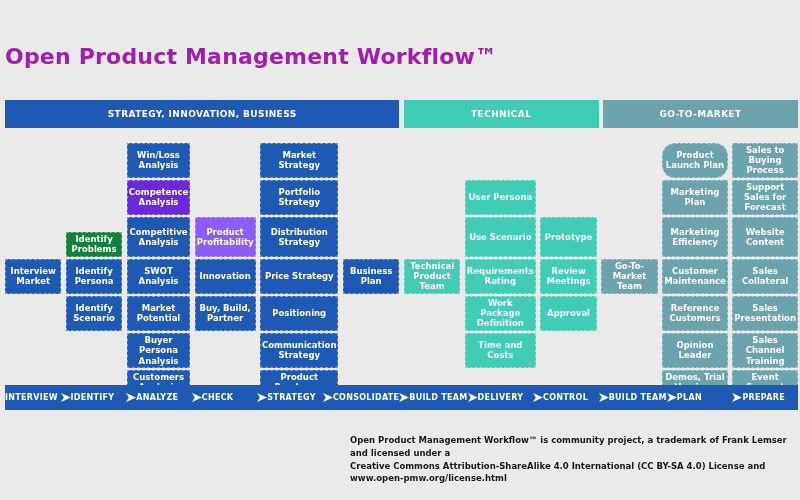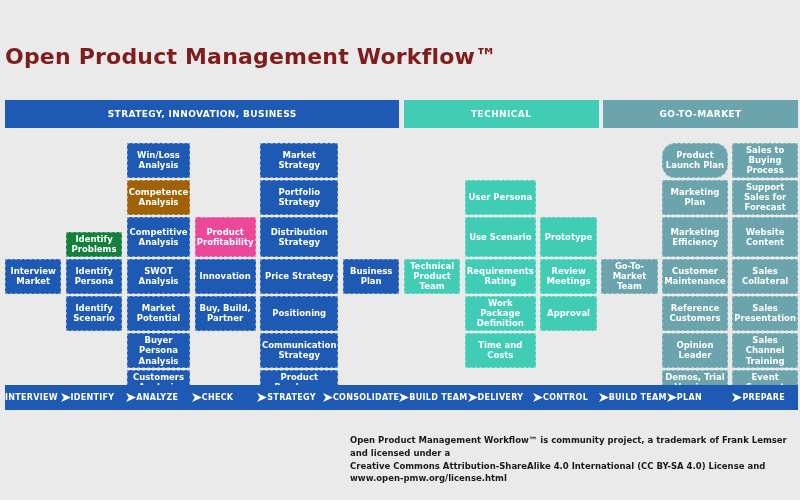--- a/index.html
+++ b/index.html
@@ -1,18 +1,18 @@
 <!DOCTYPE html>
 <html><head>
 <meta charset="utf-8">
 <style>
   html,body{margin:0;padding:0;}
   body{font-family:"DejaVu Sans","Liberation Sans",sans-serif;}
   .stage{position:relative;width:800px;height:500px;background:#eaeaea;overflow:hidden;}
-  .title{position:absolute;left:5px;top:44px;font-size:22px;font-weight:bold;color:#7f1d1d;letter-spacing:.2px;}
+  .title{position:absolute;left:5px;top:44px;font-size:22px;font-weight:bold;color:#a21caf;letter-spacing:.2px;}
   .phase-row{position:absolute;left:5px;top:100px;width:793px;height:28px;display:grid;grid-template-columns:repeat(12,1fr);column-gap:4.5px;}
   .phase{display:flex;align-items:center;justify-content:center;color:#fff;font-size:9px;font-weight:bold;letter-spacing:.4px;text-align:center;}
   .grid{position:absolute;left:5px;top:143px;width:793px;height:225px;display:grid;grid-template-columns:repeat(12,1fr);grid-template-rows:repeat(7,1fr);gap:2.5px 4.5px;}
   .box{display:flex;align-items:center;justify-content:center;text-align:center;color:#fff;font-size:8.5px;font-weight:bold;line-height:1.2;padding:1px 1px;box-sizing:border-box;border:1px dashed rgba(255,255,255,.4);}
   .blue{background:#1e5ab4;}
   .teal{background:#41cdb5;}
   .gray{background:#6ba4ac;}
   .process{position:absolute;left:5px;top:385px;width:793px;height:25px;background:#1e5ab4;display:flex;align-items:center;}
   .step{flex:1 1 0;text-align:left;color:#fff;font-size:8px;font-weight:bold;letter-spacing:.3px;white-space:nowrap;}
   .arrow{flex:0 0 10px;display:flex;align-items:center;justify-content:center;}
@@ -27,27 +27,27 @@
       <div class="phase blue" style="grid-column: 1 / span 6; background: rgb(30, 90, 180);">STRATEGY, INNOVATION, BUSINESS</div>
       <div class="phase teal" style="grid-column: 7 / span 3; background: rgb(65, 205, 181);">TECHNICAL</div>
       <div class="phase gray" style="grid-column: 10 / span 3; background: rgb(107, 164, 172);">GO-TO-MARKET</div>
     </div>
   <div class="grid">
       <div class="box blue" style="grid-area: 4 / 1; background: rgb(30, 90, 180);">Interview Market</div>
       <div class="box blue" style="grid-area: 3 / 2; background: #15803d; margin-top: 15px;">Identify Problems</div>
       <div class="box blue" style="grid-area: 4 / 2; background: rgb(30, 90, 180);">Identify Persona</div>
       <div class="box blue" style="grid-area: 5 / 2; background: rgb(30, 90, 180);">Identify Scenario</div>
       <div class="box blue" style="grid-area: 1 / 3; background: rgb(30, 90, 180);">Win/Loss Analysis</div>
-      <div class="box blue" style="grid-area: 2 / 3; background: #a16207;">Competence Analysis</div>
+      <div class="box blue" style="grid-area: 2 / 3; background: #6d28d9;">Competence Analysis</div>
       <div class="box blue" style="grid-area: 3 / 3; background: rgb(30, 90, 180);">Competitive Analysis</div>
       <div class="box blue" style="grid-area: 4 / 3; background: rgb(30, 90, 180);">SWOT Analysis</div>
       <div class="box blue" style="grid-area: 5 / 3; background: rgb(30, 90, 180);">Market Potential</div>
       <div class="box blue" style="grid-area: 6 / 3; background: rgb(30, 90, 180);">Buyer Persona Analysis</div>
       <div class="box blue" style="grid-area: 7 / 3; background: rgb(30, 90, 180);">Customers Analysis</div>
-      <div class="box blue" style="grid-area: 3 / 4; background: #ec4899;">Product Profitability</div>
+      <div class="box blue" style="grid-area: 3 / 4; background: #8b5cf6;">Product Profitability</div>
       <div class="box blue" style="grid-area: 4 / 4; background: rgb(30, 90, 180);">Innovation</div>
       <div class="box blue" style="grid-area: 5 / 4; background: rgb(30, 90, 180);">Buy, Build, Partner</div>
       <div class="box blue" style="grid-area: 1 / 5; background: rgb(30, 90, 180);">Market Strategy</div>
       <div class="box blue" style="grid-area: 2 / 5; background: rgb(30, 90, 180);">Portfolio Strategy</div>
       <div class="box blue" style="grid-area: 3 / 5; background: rgb(30, 90, 180);">Distribution Strategy</div>
       <div class="box blue" style="grid-area: 4 / 5; background: rgb(30, 90, 180);">Price Strategy</div>
       <div class="box blue" style="grid-area: 5 / 5; background: rgb(30, 90, 180);">Positioning</div>
       <div class="box blue" style="grid-area: 6 / 5; background: rgb(30, 90, 180);">Communication Strategy</div>
       <div class="box blue" style="grid-area: 7 / 5; background: rgb(30, 90, 180);">Product Roadmaps</div>
       <div class="box blue" style="grid-area: 4 / 6; background: rgb(30, 90, 180);">Business Plan</div>

